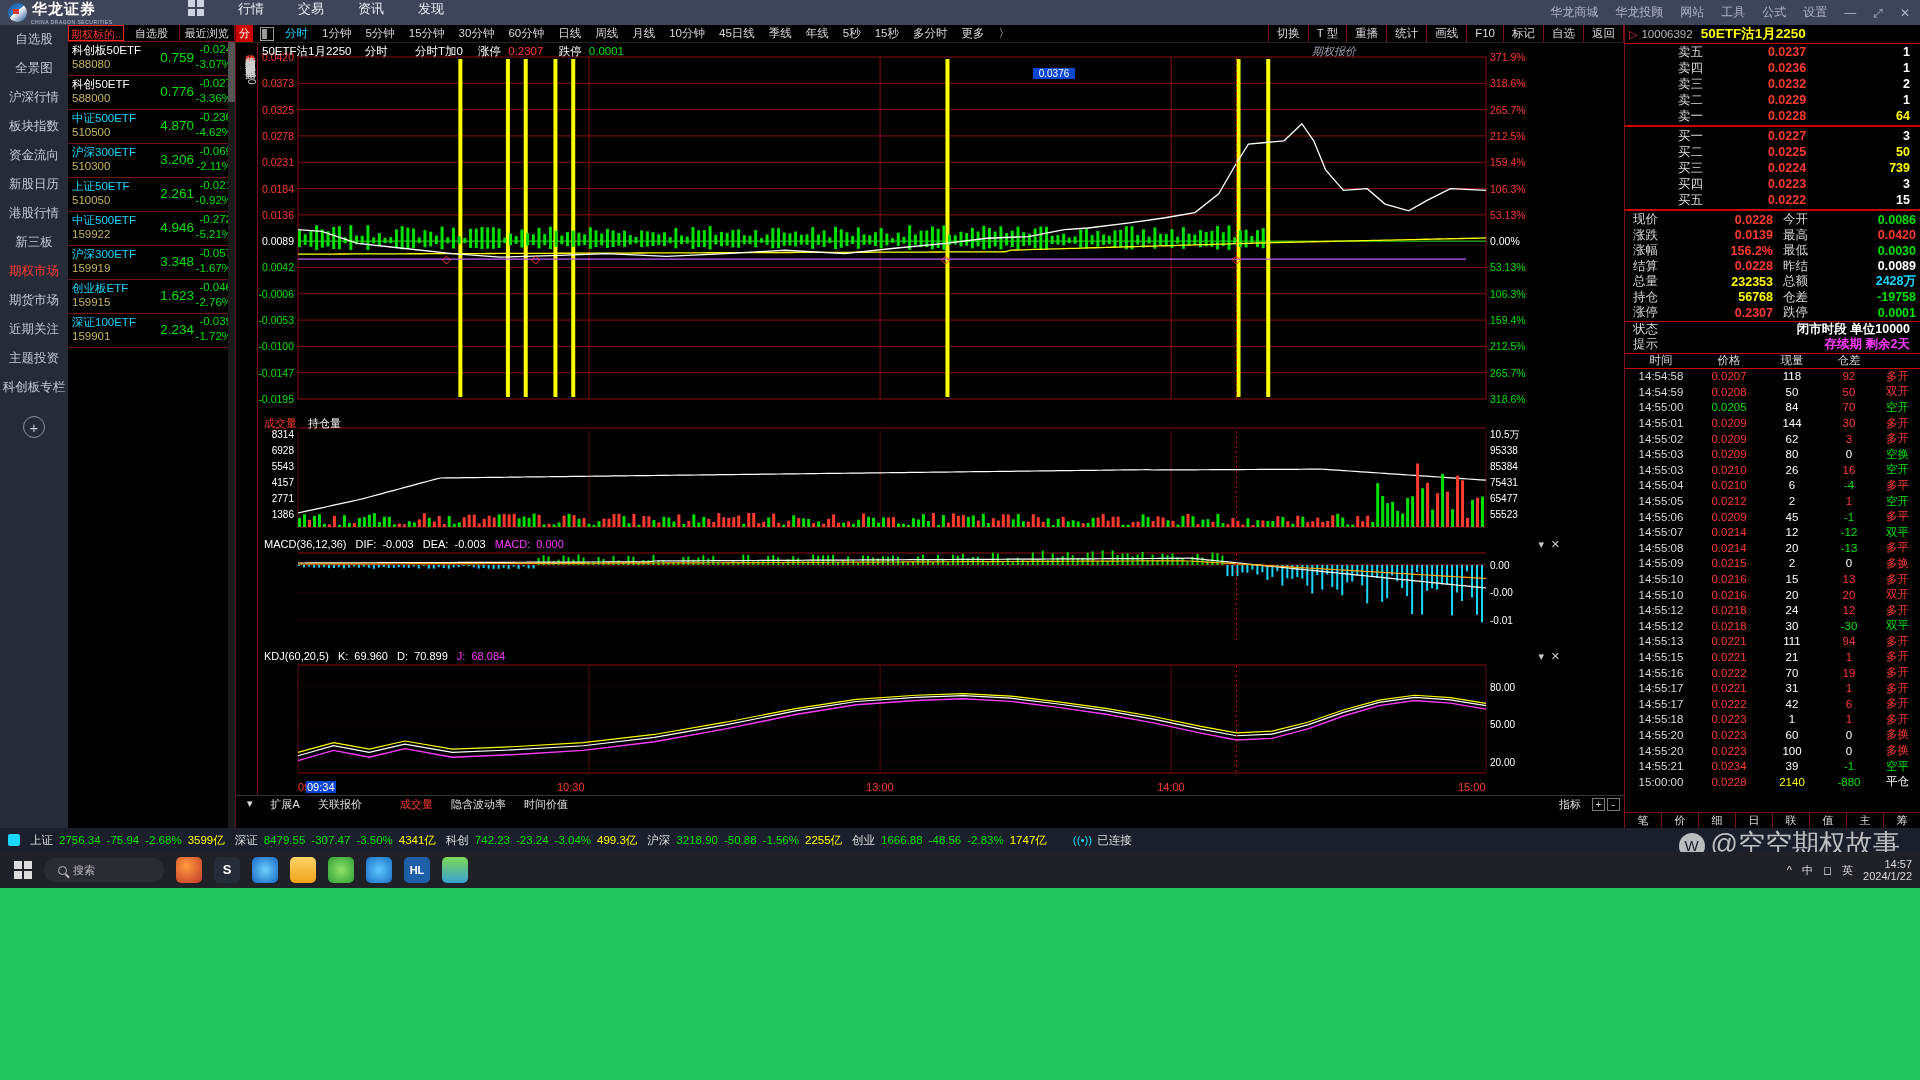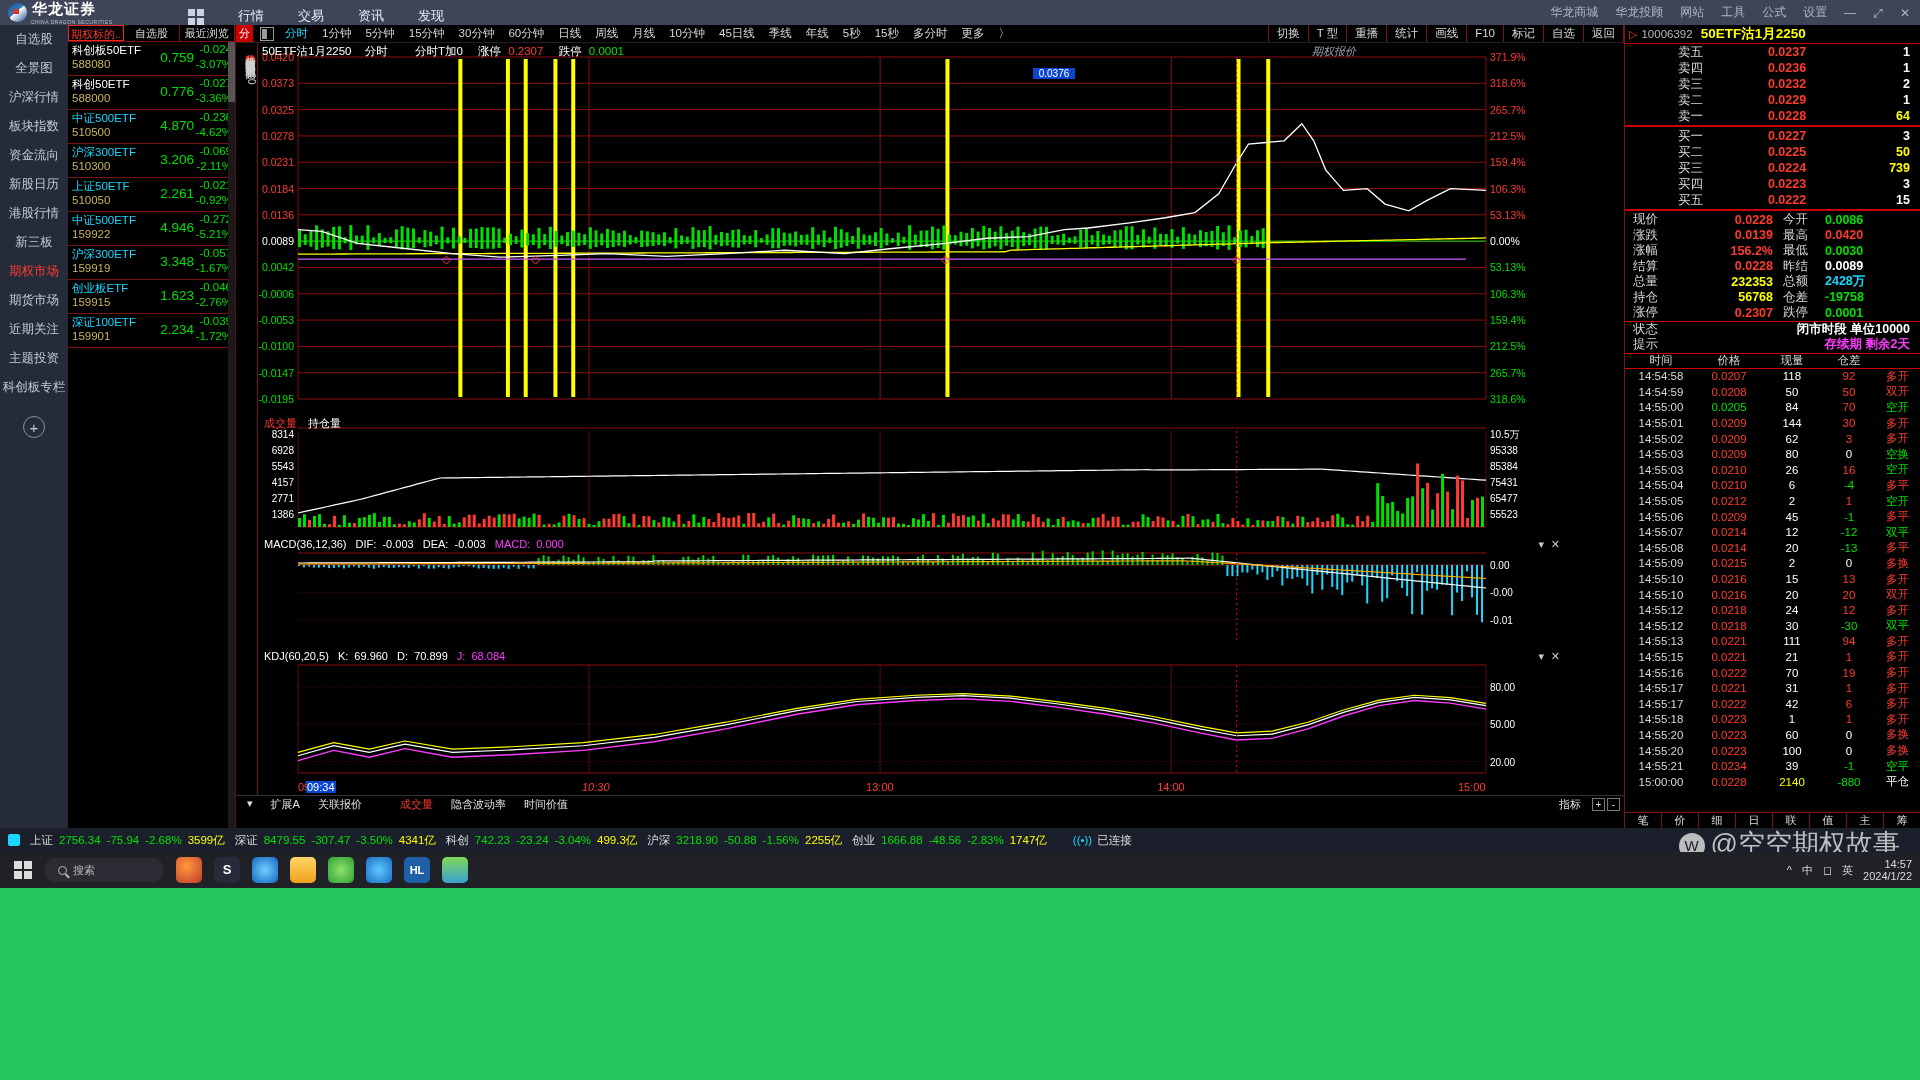--- a/index.html
+++ b/index.html
@@ -2,21 +2,21 @@
 <html><head>
 <meta charset="utf-8">
 <style>
   * { margin:0; padding:0; box-sizing:border-box; }
   html,body { width:1920px; height:1080px; overflow:hidden; background:#000;
     font-family:"Liberation Sans","DejaVu Sans",sans-serif; }
   body { position:relative; }
 
   
   #brandbar { position:absolute; left:0; top:0; width:1920px; height:25px;
-    background:#3f4559; display:flex; align-items:flex-end; }
+    background:#3f4559; display:flex; align-items:flex-start; }
   #logo-wrap { display:flex; align-items:center; padding-left:8px; width:170px; }
   .logo-circle { width:19px; height:19px; border-radius:50%;
     background:linear-gradient(140deg,#1b4f8c 0%,#2f7fc4 45%,#ffffff 46%,#1b4f8c 100%);
     position:relative; flex:none; }
   .logo-circle::after{ content:""; position:absolute; left:5px; top:6px; width:6px; height:5px;
     background:#d13a2e; }
   .brand-cn { color:#fff; font-size:15px; font-weight:bold; margin-left:5px; letter-spacing:1px;}
   .brand-en { color:#b9c0d0; font-size:5px; letter-spacing:.5px; margin-left:4px;}
   .brandcol{display:flex;flex-direction:column;justify-content:center;}
   #grid-icon { width:16px; height:16px; display:grid; grid-template-columns:1fr 1fr;
@@ -122,21 +122,21 @@
   .ob-row{height:16px;display:flex;align-items:center;font-size:12.5px;}
   .ob-lbl{width:62px;color:#d8d8d8;padding-left:8px;margin-left:45px;}
   .ob-px{width:110px;text-align:center;color:#ff3b30;font-weight:bold;}
   .ob-vol{flex:1;text-align:right;padding-right:10px;font-weight:bold;}
   #ob-sep{height:2px;background:#c00;margin:1px 0;}
   #ob-sep2{height:2px;background:#c00;margin:1px 0;}
   .stat-row{height:15.5px;display:flex;align-items:center;font-size:12.5px;}
   .st-l{width:62px;color:#d8d8d8;padding-left:8px;}
   .st-lv{width:86px;text-align:right;font-weight:bold;}
   .st-r{width:52px;color:#d8d8d8;padding-left:10px;}
-  .st-rv{flex:1;text-align:left;padding-right:4px;font-weight:bold;}
+  .st-rv{flex:1;text-align:right;padding-right:4px;font-weight:bold;}
   #rp-state{border-top:1px solid #c00;}
   
   #tickhdr{display:flex;font-size:11.5px;color:#d8d8d8;height:16px;align-items:center;
     border-top:1px solid #c00;border-bottom:1px solid #c00;}
   #tickhdr div{text-align:center;}
   .tk-t{width:72px;} .tk-p{width:64px;} .tk-v{width:62px;} .tk-o{width:52px;} .tk-f{flex:1;}
   .tick-row{display:flex;font-size:11.5px;height:15.6px;align-items:center;}
   .tick-row div{text-align:center;}
   
   #rpfoot{position:absolute;left:0;bottom:0;width:296px;height:16px;display:flex;
@@ -1165,21 +1165,21 @@
     <span style="color:#fff;margin-left:3px">70.899</span>
     <span style="color:#ff3bff;margin-left:6px">J:</span>
     <span style="color:#ff3bff;margin-left:3px">68.084</span>
   </div>
   <div class="panel-x" style="right:22px">▾</div>
   <div class="panel-x" style="right:6px">✕</div>
 </div>
 
 <div id="timeaxis">
     <span class="tick" style="left: 40px;">09:30</span>
-    <span class="tick" style="left: 324px; font-style: italic;">10:30</span>
+    <span class="tick" style="left: 299px;">10:30</span>
     <span class="tick" style="left: 608.12px;">13:00</span>
     <span class="tick" style="left: 899.18px;">14:00</span>
     <span class="tick" style="left: 1200px;">15:00</span>
     <span id="tcursor" style="left: 48px;">09:34</span>
   </div>
 
 <div id="cbottom">
     <span style="display: flex; margin-left: 2px;">
       <span class="cb">▾</span>
       <span class="cb">扩展A</span>

